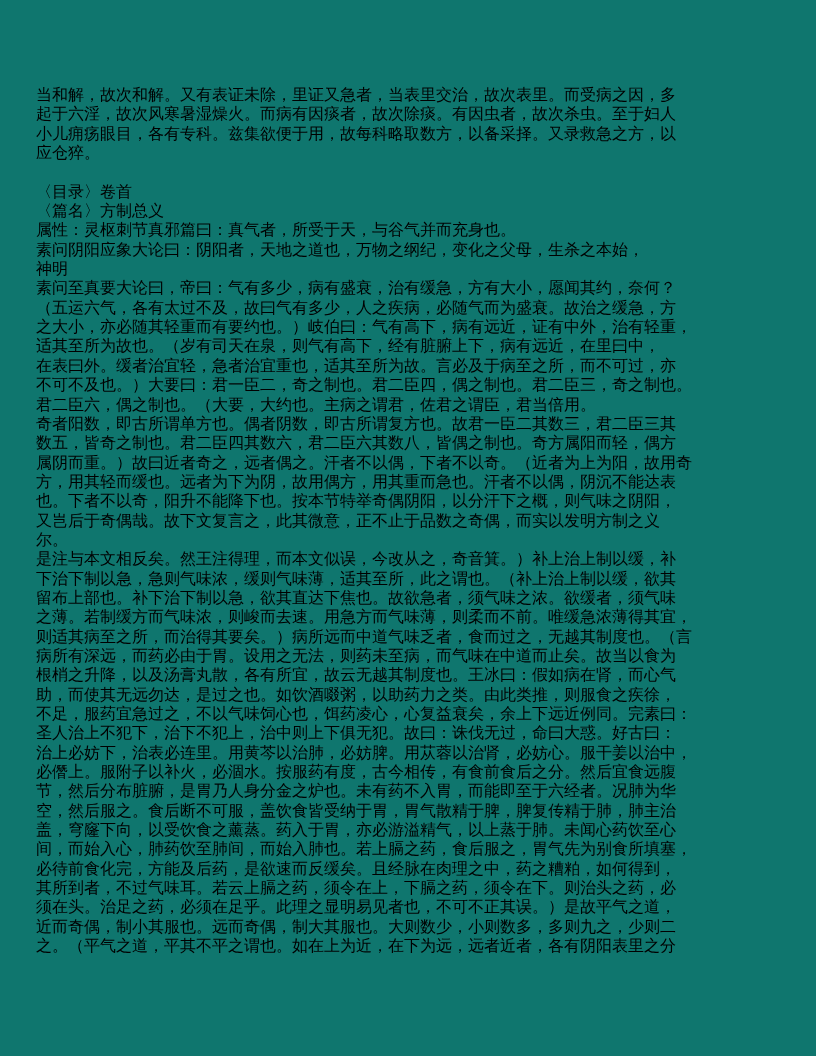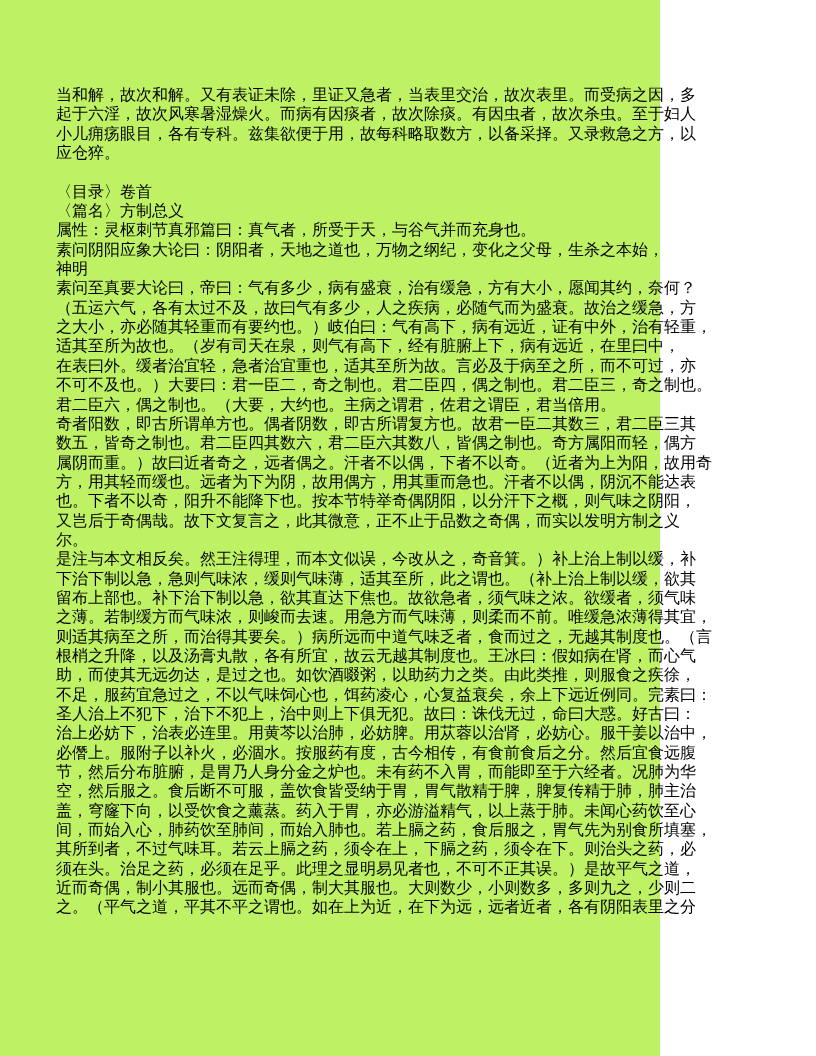--- a/index.html
+++ b/index.html
@@ -7,24 +7,24 @@
     padding: 0;
   }
   body {
     width: 816px;
     height: 1056px;
     background: #ffffff;
     overflow: hidden;
   }
   .page {
     box-sizing: border-box;
-    width: 660px;
+    width: 816px;
     height: 1056px;
-    padding: 85px 88px 60px 56px;
-    background: #bef264;
+    padding: 85px 88px 60px 36px;
+    background: #0f766e;
   }
   .text-block {
     font-family: "Liberation Serif", "DejaVu Serif", serif;
     font-size: 16px;
     line-height: 19.35px;
     color: #000000;
   }
   .line {
     white-space: pre;
     min-height: 19.35px;
@@ -58,28 +58,30 @@
       <div class="line">属阴而重。）故曰近者奇之，远者偶之。汗者不以偶，下者不以奇。（近者为上为阳，故用奇</div>
       <div class="line">方，用其轻而缓也。远者为下为阴，故用偶方，用其重而急也。汗者不以偶，阴沉不能达表</div>
       <div class="line">也。下者不以奇，阳升不能降下也。按本节特举奇偶阴阳，以分汗下之概，则气味之阴阳，</div>
       <div class="line">又岂后于奇偶哉。故下文复言之，此其微意，正不止于品数之奇偶，而实以发明方制之义</div>
       <div class="line">尔。</div>
       <div class="line">是注与本文相反矣。然王注得理，而本文似误，今改从之，奇音箕。）补上治上制以缓，补</div>
       <div class="line">下治下制以急，急则气味浓，缓则气味薄，适其至所，此之谓也。（补上治上制以缓，欲其</div>
       <div class="line">留布上部也。补下治下制以急，欲其直达下焦也。故欲急者，须气味之浓。欲缓者，须气味</div>
       <div class="line">之薄。若制缓方而气味浓，则峻而去速。用急方而气味薄，则柔而不前。唯缓急浓薄得其宜，</div>
       <div class="line">则适其病至之所，而治得其要矣。）病所远而中道气味乏者，食而过之，无越其制度也。（言</div>
+      <div class="line">病所有深远，而药必由于胃。设用之无法，则药未至病，而气味在中道而止矣。故当以食为</div>
       <div class="line">根梢之升降，以及汤膏丸散，各有所宜，故云无越其制度也。王冰曰：假如病在肾，而心气</div>
       <div class="line">助，而使其无远勿达，是过之也。如饮酒啜粥，以助药力之类。由此类推，则服食之疾徐，</div>
       <div class="line">不足，服药宜急过之，不以气味饲心也，饵药凌心，心复益衰矣，余上下远近例同。完素曰：</div>
       <div class="line">圣人治上不犯下，治下不犯上，治中则上下俱无犯。故曰：诛伐无过，命曰大惑。好古曰：</div>
       <div class="line">治上必妨下，治表必连里。用黄芩以治肺，必妨脾。用苁蓉以治肾，必妨心。服干姜以治中，</div>
       <div class="line">必僭上。服附子以补火，必涸水。按服药有度，古今相传，有食前食后之分。然后宜食远腹</div>
       <div class="line">节，然后分布脏腑，是胃乃人身分金之炉也。未有药不入胃，而能即至于六经者。况肺为华</div>
       <div class="line">空，然后服之。食后断不可服，盖饮食皆受纳于胃，胃气散精于脾，脾复传精于肺，肺主治</div>
       <div class="line">盖，穹窿下向，以受饮食之薰蒸。药入于胃，亦必游溢精气，以上蒸于肺。未闻心药饮至心</div>
       <div class="line">间，而始入心，肺药饮至肺间，而始入肺也。若上膈之药，食后服之，胃气先为别食所填塞，</div>
+      <div class="line">必待前食化完，方能及后药，是欲速而反缓矣。且经脉在肉理之中，药之糟粕，如何得到，</div>
       <div class="line">其所到者，不过气味耳。若云上膈之药，须令在上，下膈之药，须令在下。则治头之药，必</div>
       <div class="line">须在头。治足之药，必须在足乎。此理之显明易见者也，不可不正其误。）是故平气之道，</div>
       <div class="line">近而奇偶，制小其服也。远而奇偶，制大其服也。大则数少，小则数多，多则九之，少则二</div>
       <div class="line">之。（平气之道，平其不平之谓也。如在上为近，在下为远，远者近者，各有阴阳表里之分</div>
     </div>
 </div>
 
 </body></html>

